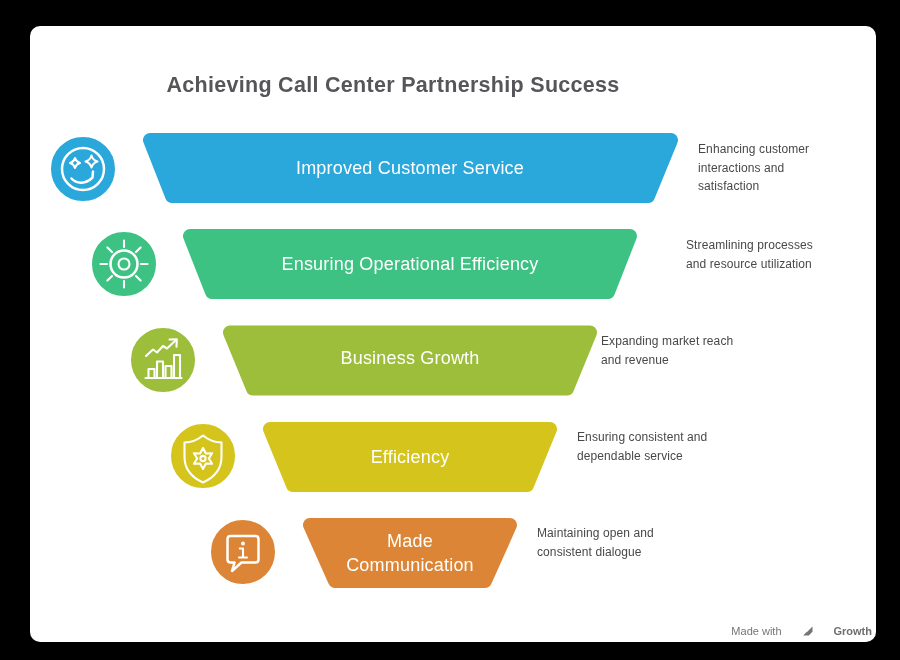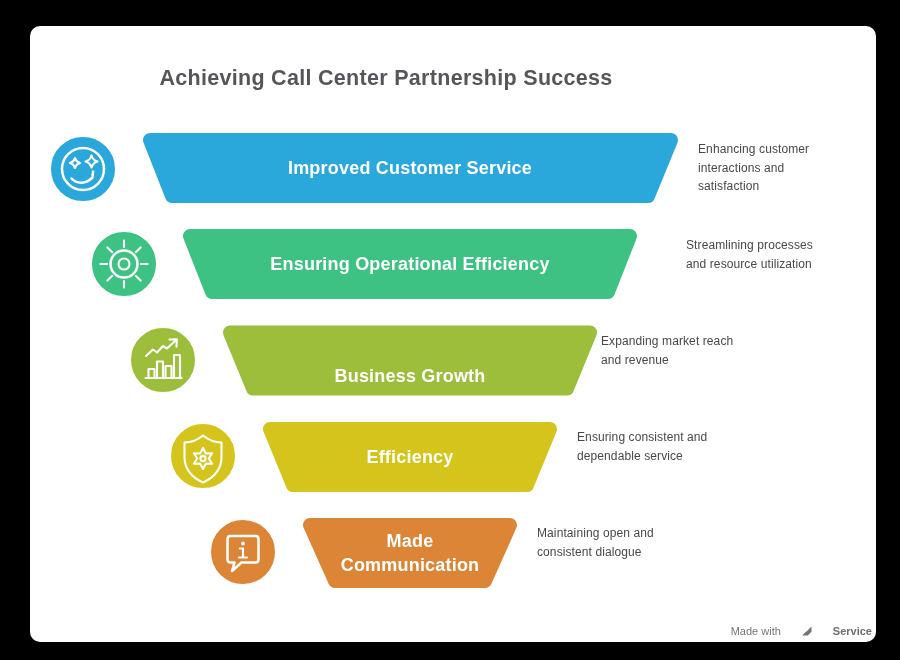--- a/index.html
+++ b/index.html
@@ -9,36 +9,36 @@
     font-family:"Liberation Sans", sans-serif;
     overflow:hidden;
   }
   .canvas{
     position:absolute;left:30px;top:26px;right:24px;bottom:18px;
     background:#ffffff;border-radius:10px;
   }
   .page-title{
     position:absolute;left:0;top:56px;width:752px;
     text-align:center;font-size:21.5px;font-weight:700;
-    color:#56565A;letter-spacing:.3px;margin:10px;
+    color:#56565A;letter-spacing:.3px;margin:17px;
   }
   svg.diagram{position:absolute;left:0;top:0;}
   .seg{stroke-width:14;stroke-linejoin:round;}
   .c1{fill:#2AA7DB;stroke:#2AA7DB;}
   .c2{fill:#3EC283;stroke:#3EC283;}
   .c3{fill:#9CBE3B;stroke:#9CBE3B;}
   .c4{fill:#D4C41C;stroke:#D4C41C;}
   .c5{fill:#DD8536;stroke:#DD8536;}
   .icircle{stroke:#ffffff;stroke-width:3;}
   .glyph{fill:none;stroke:#ffffff;stroke-width:2.5;stroke-linecap:round;stroke-linejoin:round;}
   .glyph-thin{fill:none;stroke:#ffffff;stroke-width:2.1;stroke-linecap:round;stroke-linejoin:round;}
   .lbl{
     position:absolute;left:210px;width:400px;height:70px;
     display:flex;align-items:center;justify-content:center;
-    color:#ffffff;font-size:18px;font-weight:700;line-height:24px;
+    color:#ffffff;font-size:18px;font-weight:400;line-height:24px;
     text-align:center;white-space:pre-line;letter-spacing:.2px;
   }
   .desc{
     position:absolute;color:#484848;font-size:12px;line-height:18.5px;
     white-space:pre-line;letter-spacing:.1px;
   }
   .watermark{
     position:absolute;top:623px;right:28px;height:16px;
     display:flex;align-items:center;gap:20px;
     color:#757575;font-size:11px;
@@ -96,21 +96,21 @@
   <g>
     <circle class="c5 icircle" cx="243" cy="552" r="33.5"></circle>
     <path class="glyph" d="M230.5,536 L255.5,536 Q258.5,536 258.5,539 L258.5,559.5 Q258.5,562.5 255.5,562.5 L241.5,562.5 L232,571 L234.5,562.5 L230.5,562.5 Q227.5,562.5 227.5,559.5 L227.5,539 Q227.5,536 230.5,536 Z"></path>
     <circle cx="243" cy="543.5" r="1.9" fill="#ffffff"></circle>
     <path class="glyph-thin" d="M239.8,548.5 L243,548.5 L243,557 M239,557.5 L247,557.5"></path>
   </g>
 </svg>
 
 <div class="lbl" style="top:133px">Improved Customer Service</div>
 <div class="lbl" style="top:229px">Ensuring Operational Efficiency</div>
-<div class="lbl" style="top:341px">Business Growth</div>
+<div class="lbl" style="top:323px">Business Growth</div>
 <div class="lbl" style="top:422px">Efficiency</div>
 <div class="lbl" style="top:518px">Made
 Communication</div>
 
 <div class="desc" style="left:698px;top:140px;width:160px">Enhancing customer
 interactions and
 satisfaction</div>
 <div class="desc" style="left:686px;top:236px;width:175px">Streamlining processes
 and resource utilization</div>
 <div class="desc" style="left:601px;top:332px;width:175px">Expanding market reach
@@ -119,14 +119,14 @@
 dependable service</div>
 <div class="desc" style="left:537px;top:524px;width:165px">Maintaining open and
 consistent dialogue</div>
 
 <div class="watermark">
   <span>Made with</span>
   <svg width="12" height="12" viewBox="0 0 12 12">
     <path d="M1.5,10.5 L10.5,1.5 L10.5,6.8 L6.8,10.5 Z" fill="#757575"></path>
     <path d="M1.5,10.5 L5.2,9.6 L4.6,6.9 Z" fill="#757575"></path>
   </svg>
-  <span class="brand">Service</span>
+  <span class="brand">Growth</span>
 </div>
 
 </body></html>

